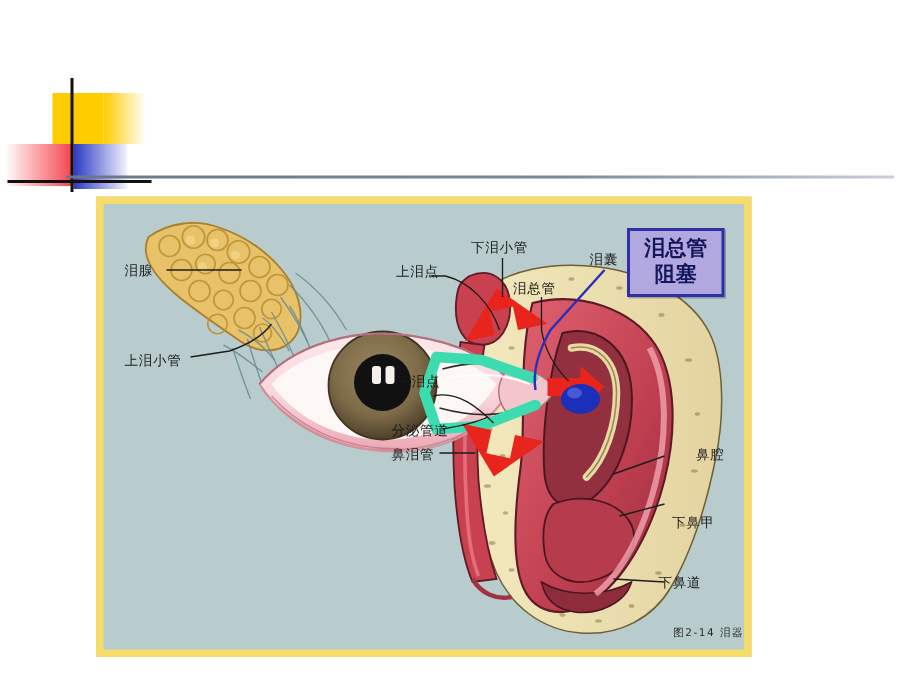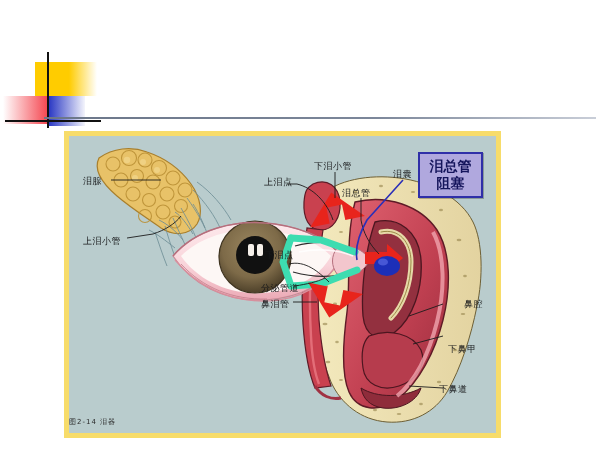--- a/index.html
+++ b/index.html
@@ -36,21 +36,21 @@
 
   
   .figure-frame{
     position:absolute;left:64px;top:131px;width:437px;height:307px;
     background:#b9cccd;border:5px solid #f7dc6a;box-sizing:border-box;
   }
   .canvas{position:absolute;inset:0;}
   .canvas svg{position:absolute;left:0;top:0;}
 
   .fig-caption{
-    position:absolute;left:0;right:0;bottom:6px;text-align:left;
+    position:absolute;left:0;right:0;bottom:6px;text-align:right;
     font-size:7px;color:#2b2b2b;letter-spacing:1px;
   }
 
   
   .lbl{
     position:absolute;font-size:9px;color:#17181a;
     white-space:nowrap;line-height:10px;letter-spacing:0.5px;
   }
 
   

